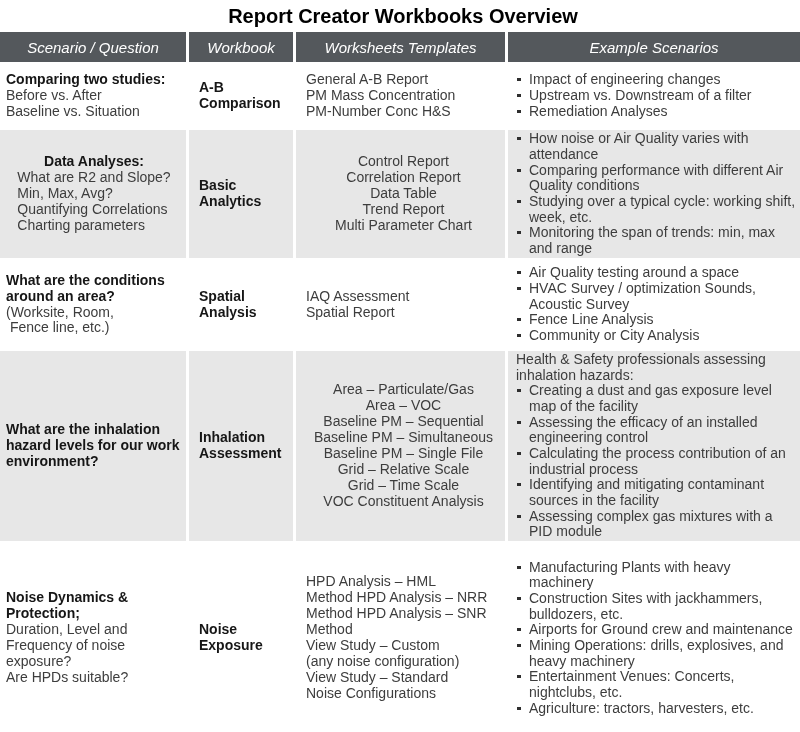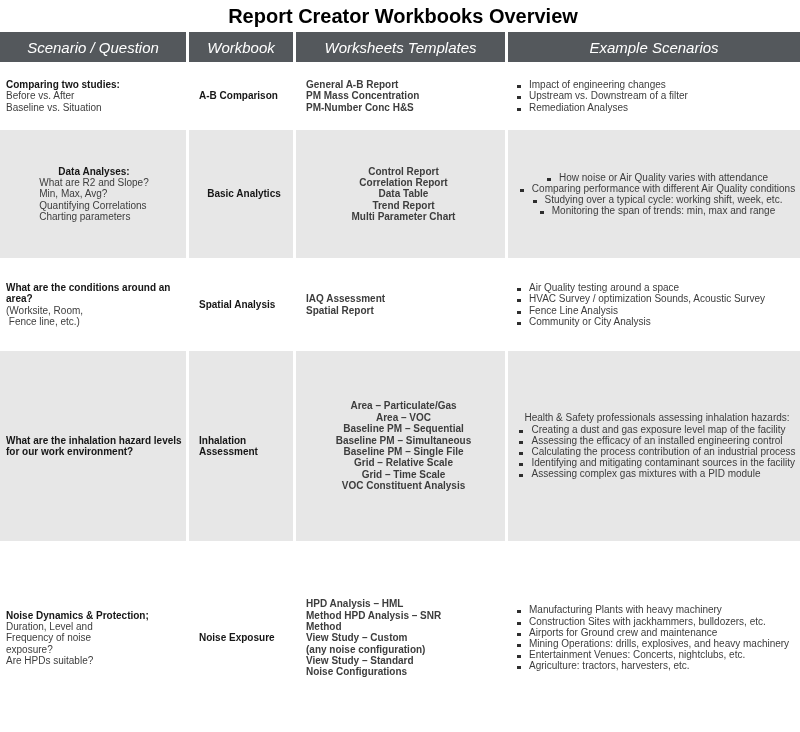--- a/index.html
+++ b/index.html
@@ -33,34 +33,34 @@
     display: flex;
     align-items: center;
     justify-content: center;
     text-align: center;
     font-style: italic;
   }
   .cell {
     display: flex;
     flex-direction: column;
     justify-content: center;
-    font-size: 10px;
+    font-size: 14px;
     line-height: 1.14;
     background: #ffffff;
     overflow: hidden;
   }
   .row-alt { background: #e7e7e7; align-items: center; }
   .c-scenario { padding: 3px 4px 3px 6px; }
   .scenario-heading { font-weight: 700; color: #161616; white-space: pre-wrap; }
   .c-workbook {
     padding: 2px 4px 2px 10px;
     font-weight: 700;
     color: #161616;
   }
-  .c-worksheets { padding: 2px 4px 2px 10px; font-weight: bold; }
+  .c-worksheets { padding: 2px 4px 2px 10px; }
   .c-examples { padding: 2px 2px 2px 8px; line-height: 1.12; }
   .line { white-space: pre-wrap; }
   .intro { white-space: pre-wrap; }
   .bullet-item {
     position: relative;
     padding-left: 13px;
     white-space: pre-wrap;
   }
   .bullet-item::before {
     content: "";
@@ -176,20 +176,21 @@
     <div>
         <div class="line">Duration, Level and</div>
         <div class="line">Frequency of noise</div>
         <div class="line">exposure?</div>
         <div class="line">Are HPDs suitable?</div>
       </div>
   </div>
   <div class="cell c-workbook">Noise Exposure</div>
   <div class="cell c-worksheets">
       <div class="line">HPD Analysis – HML</div>
+      <div class="line">Method HPD Analysis – NRR</div>
       <div class="line">Method HPD Analysis – SNR</div>
       <div class="line">Method</div>
       <div class="line">View Study – Custom</div>
       <div class="line">(any noise configuration)</div>
       <div class="line">View Study – Standard</div>
       <div class="line">Noise Configurations</div>
     </div>
   <div class="cell c-examples">
       <div class="bullet-item">Manufacturing Plants with heavy machinery</div>
       <div class="bullet-item">Construction Sites with jackhammers, bulldozers, etc.</div>

